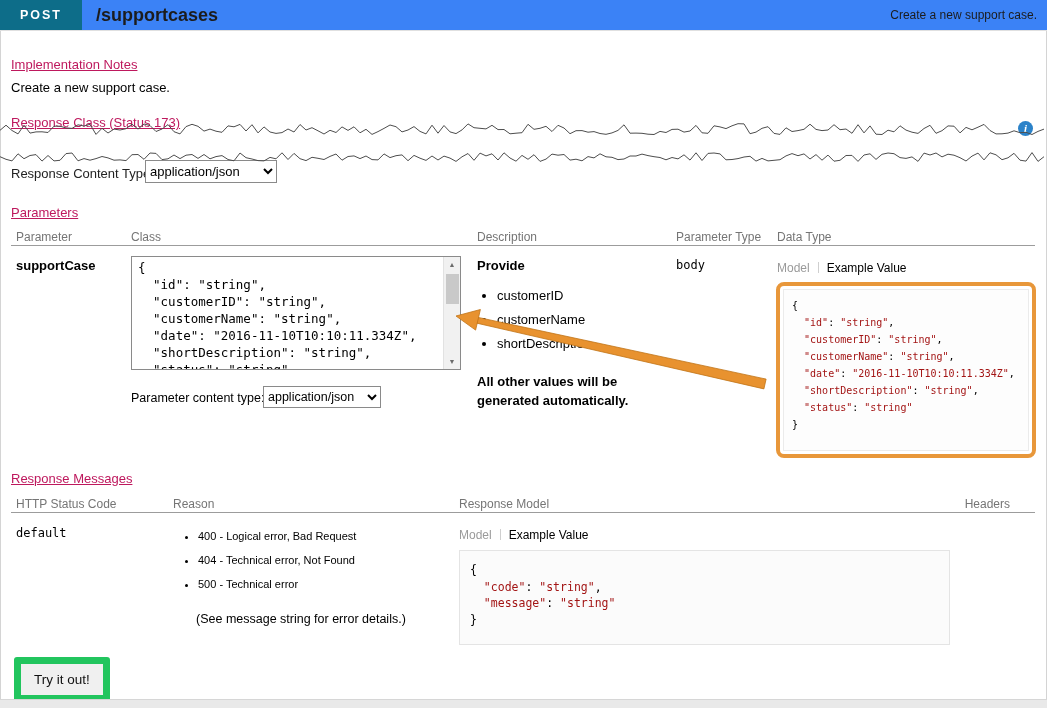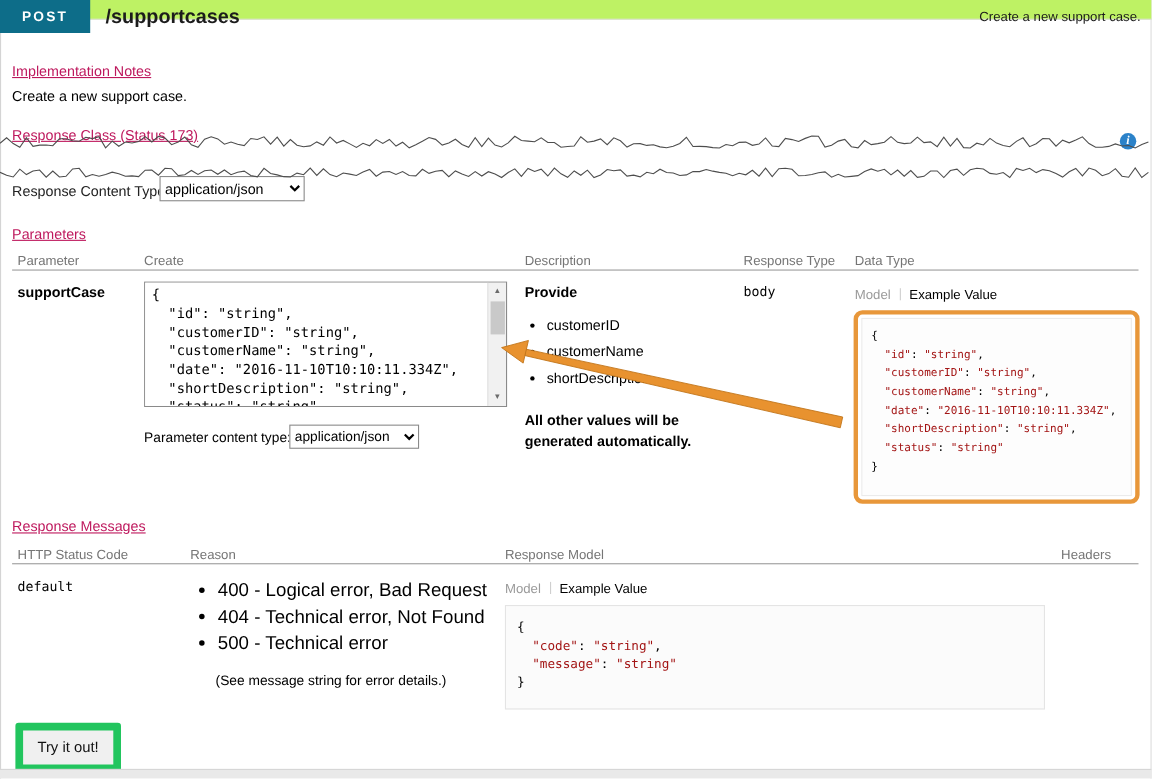--- a/index.html
+++ b/index.html
@@ -2,21 +2,21 @@
 <html><head>
 <meta charset="utf-8">
 <style>
   *{margin:0;padding:0;box-sizing:border-box;}
   html,body{background:#fff;}
   .page{position:relative;width:1047px;height:708px;background:#fff;overflow:hidden;
         font-family:"Liberation Sans",sans-serif;color:#000;
         box-shadow:inset 1px 0 #d4d4d4, inset -1px 0 #d4d4d4;}
 
   
-  .topbar{position:absolute;left:0;top:0;width:100%;height:18px;background:#bef264;border-bottom:1px solid #e0e0e0;}
+  .topbar{position:absolute;left:0;top:0;width:100%;height:31px;background:#3b82f6;border-bottom:1px solid #e0e0e0;}
   .method{position:absolute;left:0;top:0;width:82px;height:30px;background:#0d6d89;color:#fff;
           font-size:12.5px;font-weight:bold;letter-spacing:2px;text-align:center;line-height:30px;cursor:pointer;}
   .path{position:absolute;left:96px;top:0;line-height:30px;font-size:18px;font-weight:600;color:#1c1c1c;cursor:pointer;}
   .summary{position:absolute;right:10px;top:0;line-height:30px;font-size:12px;color:#1c1c1c;}
 
   a.hlink{position:absolute;color:#be185d;text-decoration:underline;font-size:13px;cursor:pointer;}
   #implNotes{left:11px;top:57px;}
   #notesText{position:absolute;left:11px;top:80px;font-size:13px;}
   #respClass{left:11px;top:115px;}
   #infoIcon{position:absolute;left:1018px;top:121px;width:15px;height:15px;border-radius:50%;
@@ -66,21 +66,21 @@
   .code div{white-space:pre;}
   #exampleCode{font-size:10px;line-height:17px;}
   .str{color:#a31515;}
 
   
   #respHeading{left:11px;top:471px;}
   .rcol{top:497px;}
   #rcol-status{left:16px;} #rcol-reason{left:173px;} #rcol-model{left:459px;}
   #rcol-headers{right:37px;}
   #statusCode{position:absolute;left:16px;top:526px;font-size:12px;}
-  #reasonList{position:absolute;left:185px;top:530px;list-style:disc;padding-left:13px;font-size:17px;}
+  #reasonList{position:absolute;left:185px;top:530px;list-style:disc;padding-left:13px;font-size:11px;}
   #reasonList li{margin-bottom:11px;line-height:13px;}
   #reasonNote{position:absolute;left:196px;top:612px;font-size:12.5px;}
   #respPanel{position:absolute;left:459px;top:550px;width:491px;height:95px;background:#fbfbfb;border:1px solid #e4e4e4;padding:11px 10px;overflow:hidden;}
   #respCode{font-size:11.5px;line-height:16.5px;}
 
   #tryBtn{position:absolute;left:14px;top:657px;padding:8px 13px;font-size:13.5px;font-family:inherit;
           background:#f0f0f0;border:7px solid #22c55e;border-radius:3px;color:#111;cursor:pointer;}
   #footerStrip{position:absolute;left:0;top:699px;width:100%;height:9px;background:#e9e9e9;border-top:1px solid #d6d6d6;}
 
   #overlay{position:absolute;left:0;top:0;width:1047px;height:708px;pointer-events:none;z-index:40;}
@@ -102,23 +102,23 @@
   <a class="hlink" id="respClass">Response Class (Status 173)</a>
   <span id="infoIcon">i</span>
 
   <span id="rctLabel">Response Content Type</span>
   <select id="rctSelect">
     <option>application/json</option>
   </select>
 
   <a class="hlink" id="paramsHeading">Parameters</a>
   <span class="col" id="col-parameter">Parameter</span>
-  <span class="col" id="col-value">Create</span>
+  <span class="col" id="col-value">Class</span>
   <span class="col" id="col-description">Description</span>
-  <span class="col" id="col-paramtype">Response Type</span>
+  <span class="col" id="col-paramtype">Parameter Type</span>
   <span class="col" id="col-datatype">Data Type</span>
   <div class="rule" id="paramRule"></div>
 
   <span id="paramName">supportCase</span>
 
   <div id="valueBox">
     <textarea spellcheck="false" style="">{
   "id": "string",
   "customerID": "string",
   "customerName": "string",

